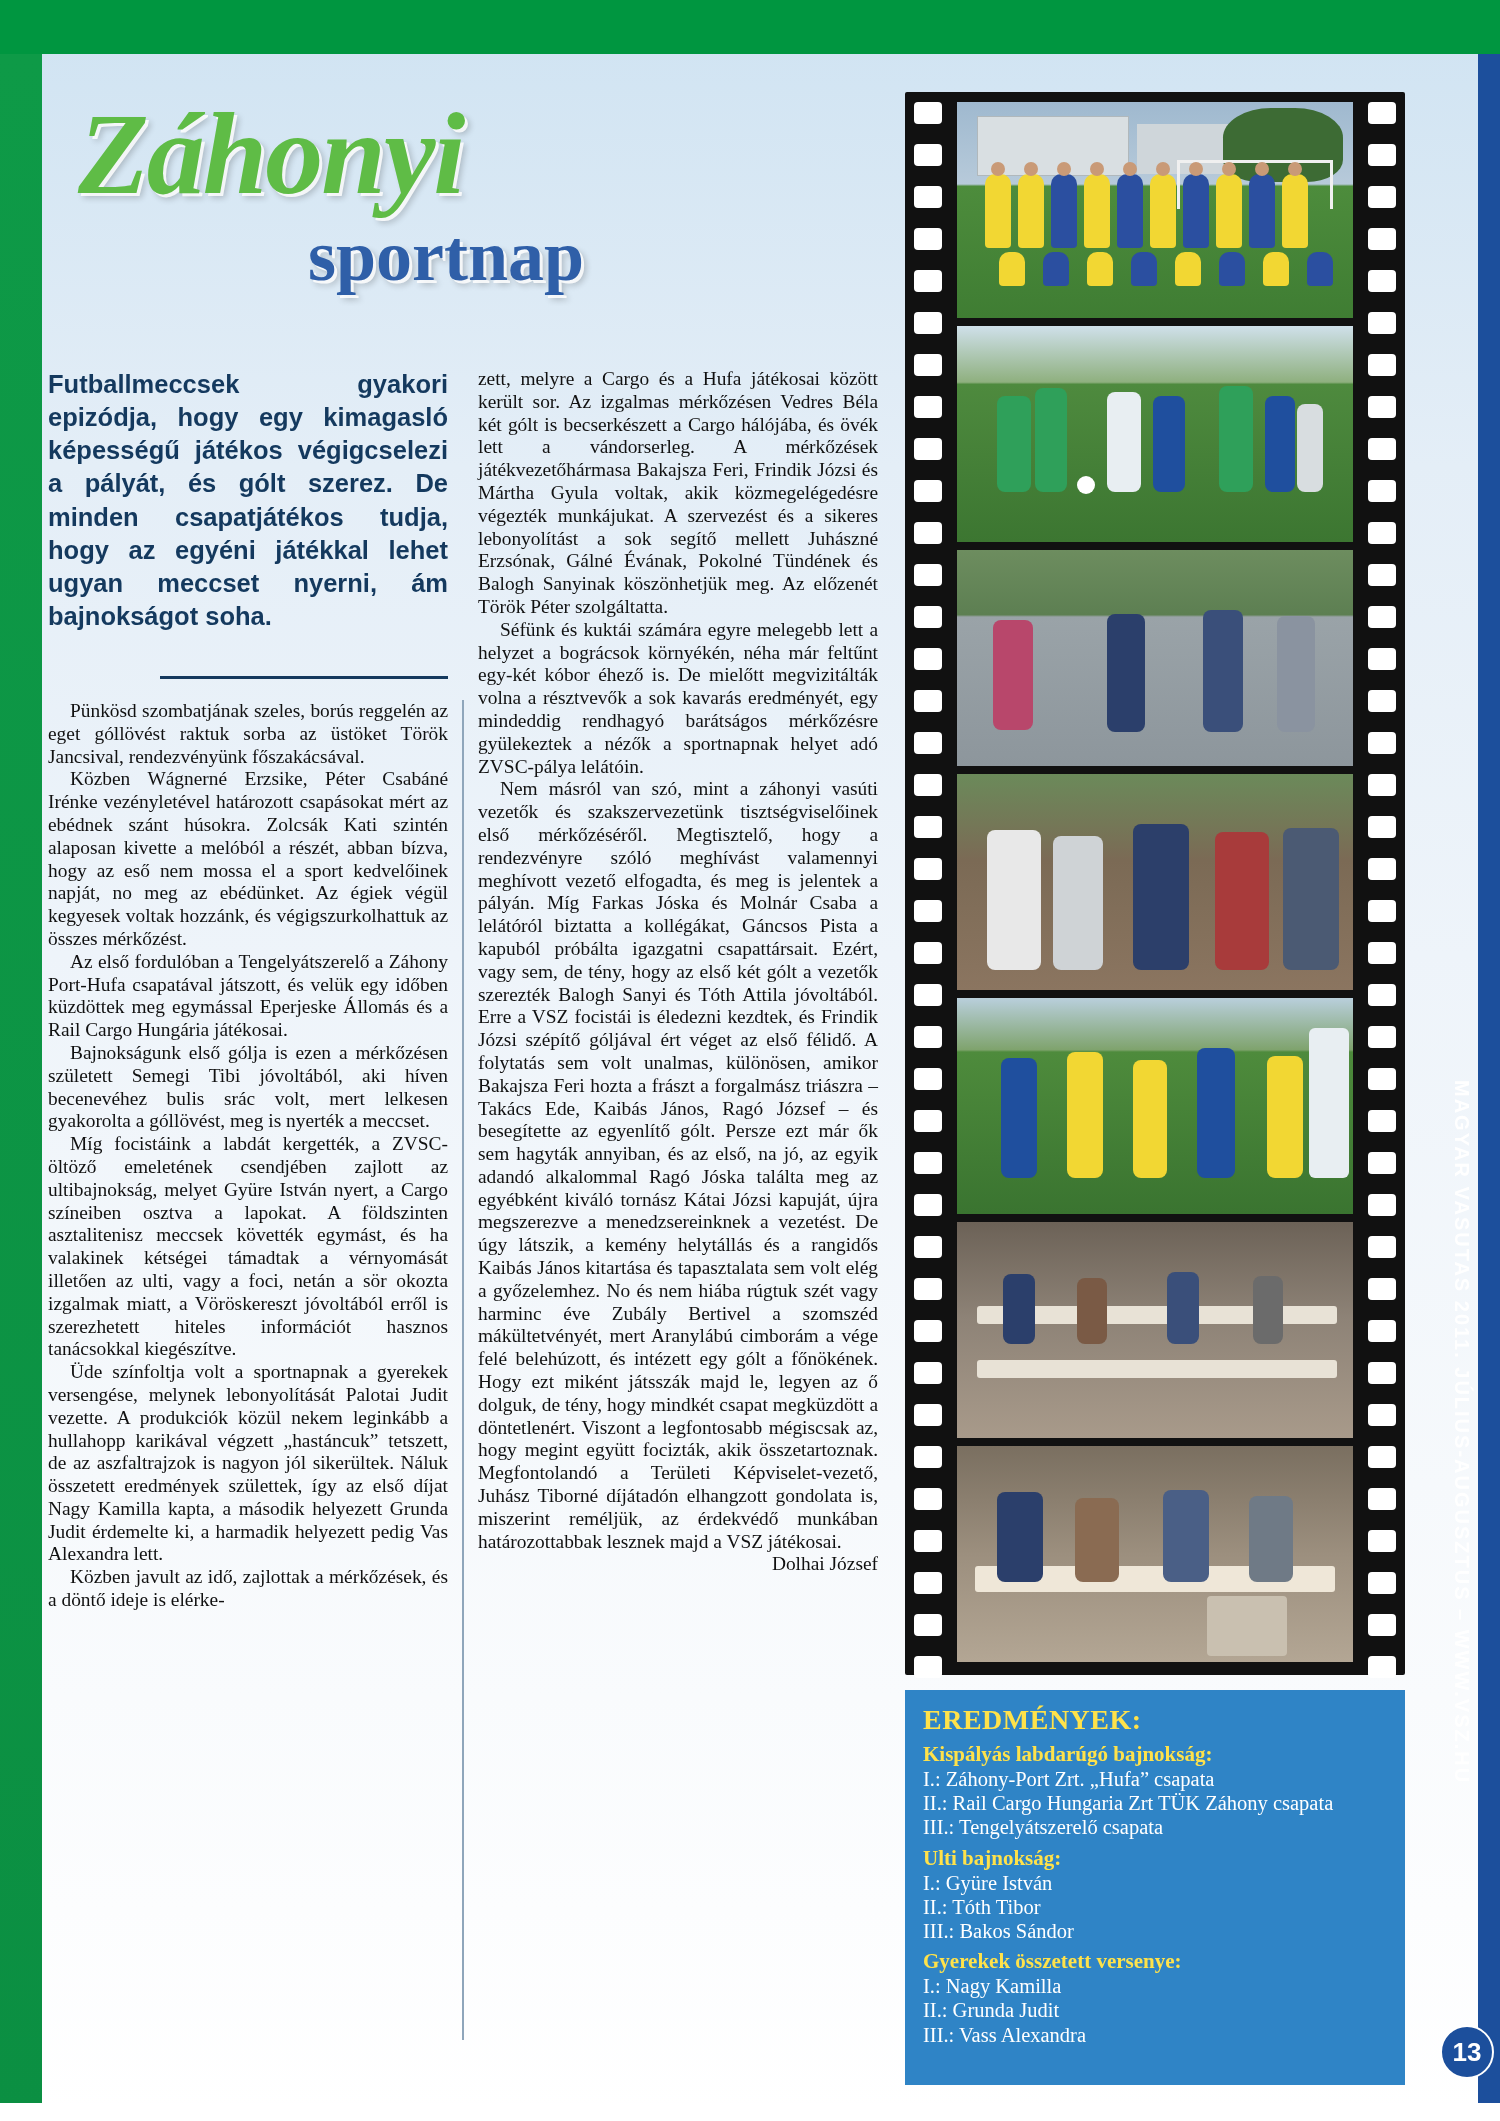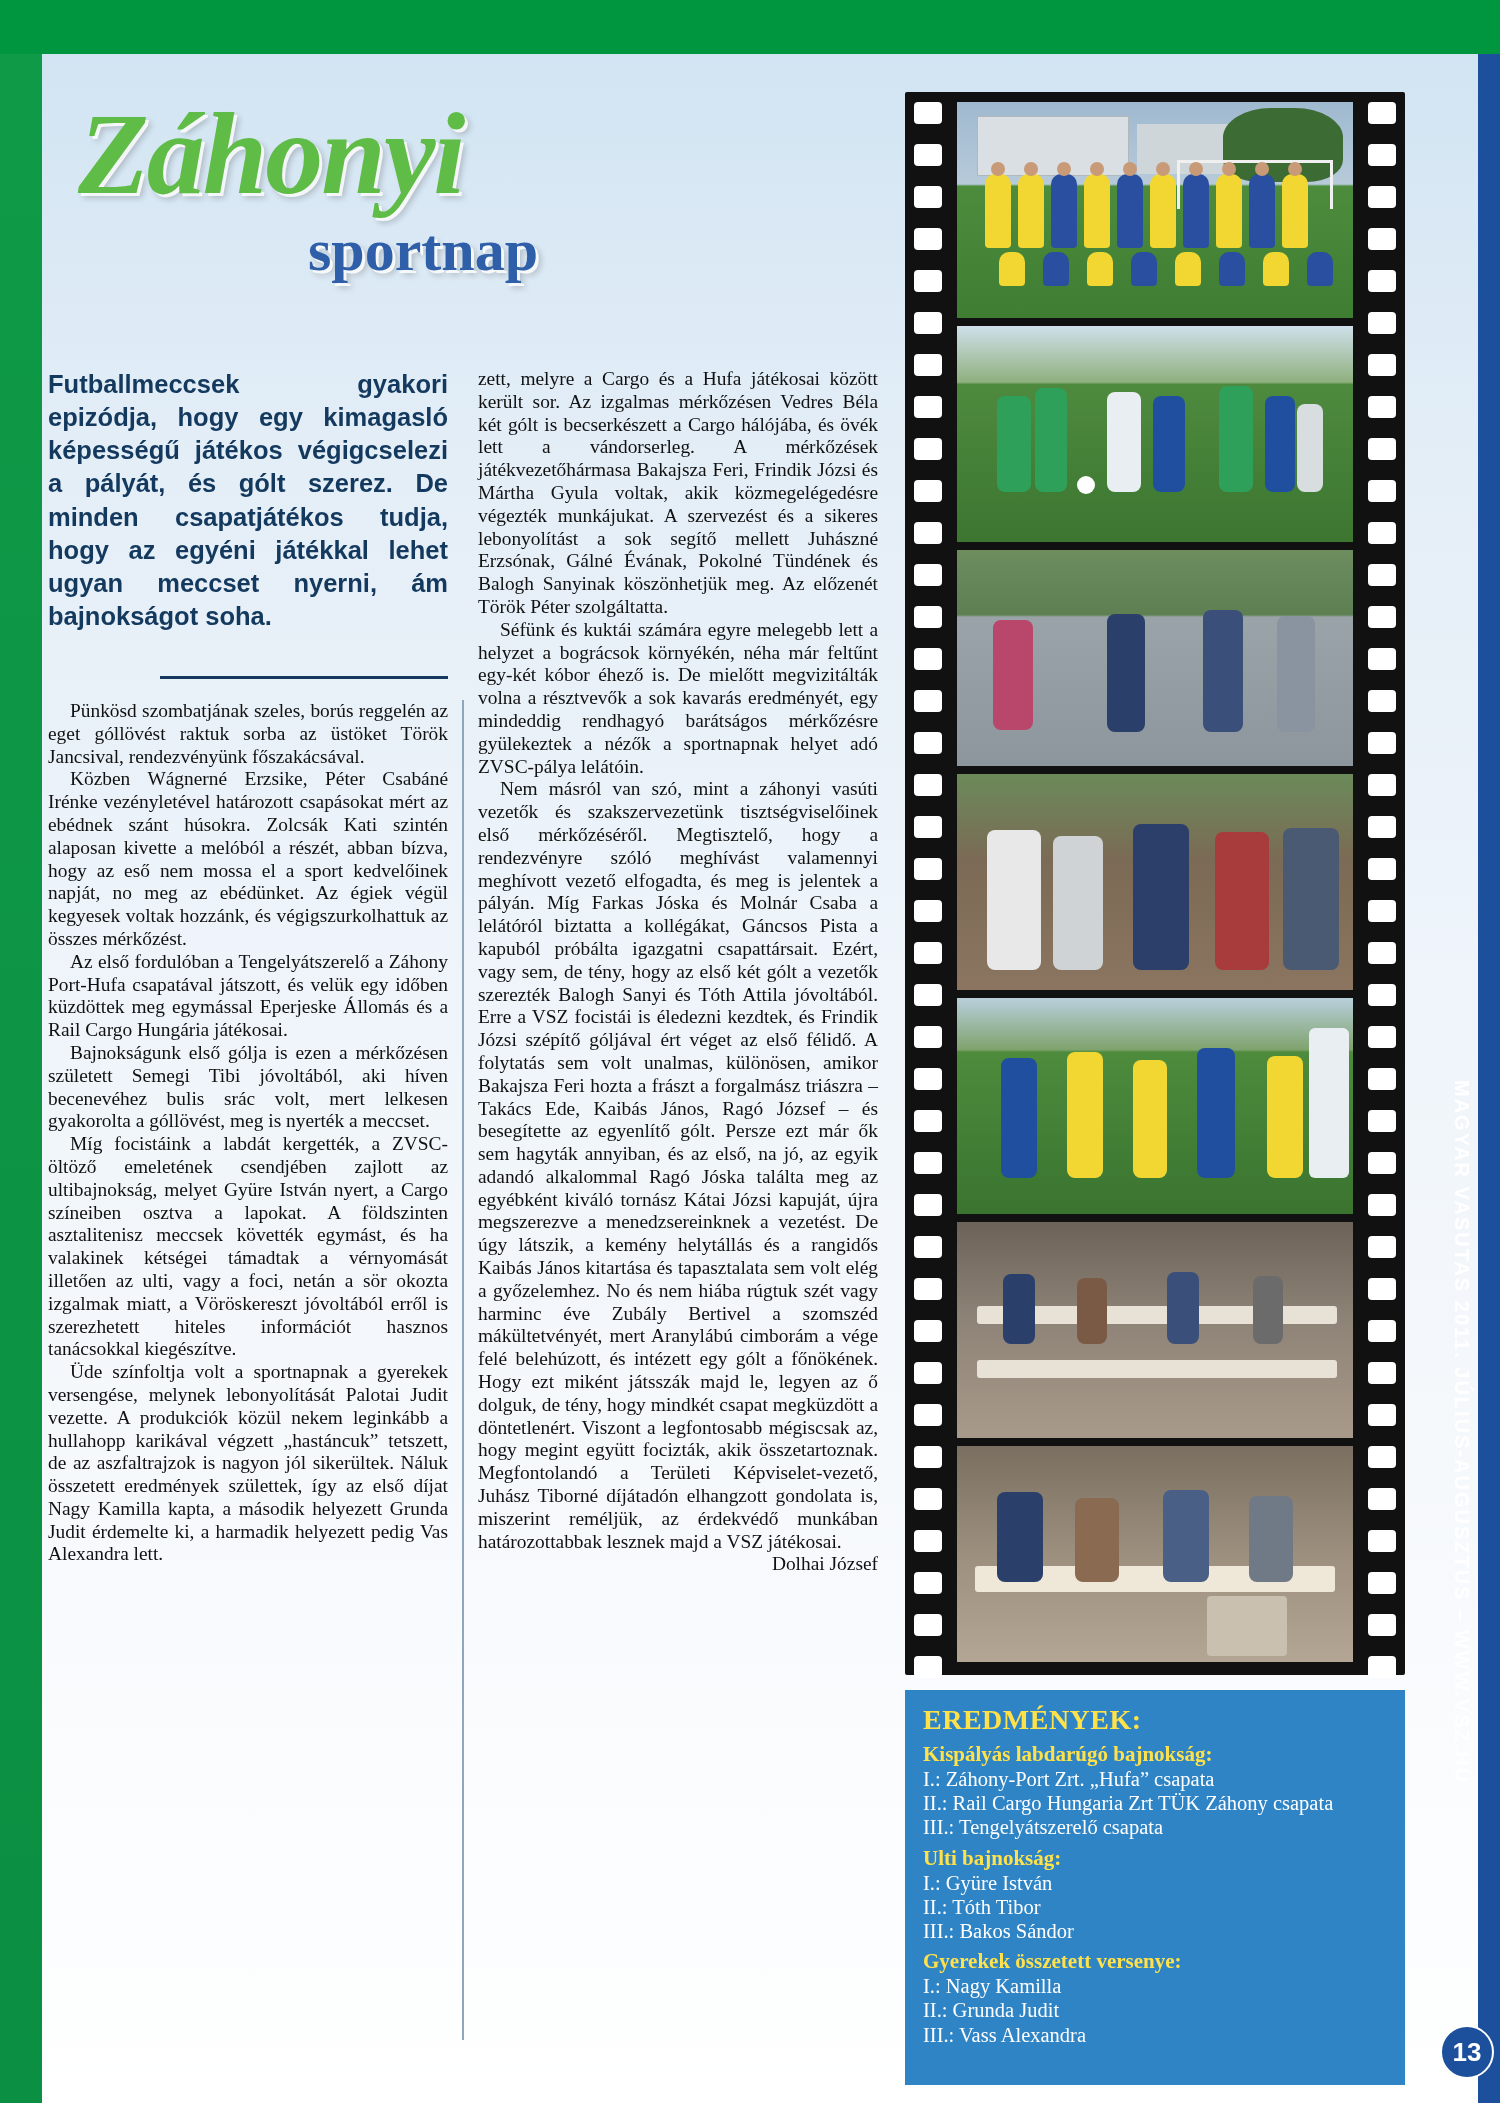--- a/index.html
+++ b/index.html
@@ -55,21 +55,21 @@
     font-style: italic;
     font-weight: bold;
     color: #5fbc46;
     line-height: 1;
     letter-spacing: -2px;
     text-shadow: 3px 3px 0 rgba(255,255,255,0.85), 5px 5px 6px rgba(0,0,0,0.20);
     margin: 0;
   }
   .title-sub {
     font-family: "Liberation Serif", serif;
-    font-size: 60px;
+    font-size: 72px;
     font-weight: bold;
     color: #2f5fa8;
     line-height: 1;
     margin: 8px 0 0 230px;
     text-shadow: 3px 3px 0 rgba(255,255,255,0.85), 5px 5px 6px rgba(0,0,0,0.20);
   }
   
   .lead {
     position: absolute;
     left: 48px;
@@ -281,20 +281,21 @@
   <div class="lead">Futballmeccsek gyakori epizódja, hogy egy kimagasló képességű játékos végigcselezi a pályát, és gólt szerez. De minden csapatjátékos tudja, hogy az egyéni játékkal lehet ugyan meccset nyerni, ám bajnokságot soha.</div>
   <div class="lead-rule"></div>
 
   <div class="col col-left">
     <p>Pünkösd szombatjának szeles, borús reggelén az eget góllövést raktuk sorba az üstöket Török Jancsival, rendezvényünk főszakácsával.</p>
     <p>Közben Wágnerné Erzsike, Péter Csabáné Irénke vezényletével határozott csapásokat mért az ebédnek szánt húsokra. Zolcsák Kati szintén alaposan kivette a melóból a részét, abban bízva, hogy az eső nem mossa el a sport kedvelőinek napját, no meg az ebédünket. Az égiek végül kegyesek voltak hozzánk, és végigszurkolhattuk az összes mérkőzést.</p>
     <p>Az első fordulóban a Tengelyátszerelő a Záhony Port-Hufa csapatával játszott, és velük egy időben küzdöttek meg egymással Eperjeske Állomás és a Rail Cargo Hungária játékosai.</p>
     <p>Bajnokságunk első gólja is ezen a mérkőzésen született Semegi Tibi jóvoltából, aki híven becenevéhez bulis srác volt, mert lelkesen gyakorolta a góllövést, meg is nyerték a meccset.</p>
     <p>Míg focistáink a labdát kergették, a ZVSC-öltöző emeletének csendjében zajlott az ultibajnokság, melyet Gyüre István nyert, a Cargo színeiben osztva a lapokat. A földszinten asztalitenisz meccsek követték egymást, és ha valakinek kétségei támadtak a vérnyomását illetően az ulti, vagy a foci, netán a sör okozta izgalmak miatt, a Vöröskereszt jóvoltából erről is szerezhetett hiteles információt hasznos tanácsokkal kiegészítve.</p>
     <p>Üde színfoltja volt a sportnapnak a gyerekek versengése, melynek lebonyolítását Palotai Judit vezette. A produkciók közül nekem leginkább a hullahopp karikával végzett „hastáncuk” tetszett, de az aszfaltrajzok is nagyon jól sikerültek. Náluk összetett eredmények születtek, így az első díjat Nagy Kamilla kapta, a második helyezett Grunda Judit érdemelte ki, a harmadik helyezett pedig Vas Alexandra lett.</p>
+    <p>Közben javult az idő, zajlottak a mérkőzések, és a döntő ideje is elérke-</p>
   </div>
 
   <div class="col-divider"></div>
 
   <div class="col col-right">
     <p class="noindent">zett, melyre a Cargo és a Hufa játékosai között került sor. Az izgalmas mérkőzésen Vedres Béla két gólt is becserkészett a Cargo hálójába, és övék lett a vándorserleg. A mérkőzések játékvezetőhármasa Bakajsza Feri, Frindik Józsi és Mártha Gyula voltak, akik közmegelégedésre végezték munkájukat. A szervezést és a sikeres lebonyolítást a sok segítő mellett Juhászné Erzsónak, Gálné Évának, Pokolné Tündének és Balogh Sanyinak köszönhetjük meg. Az előzenét Török Péter szolgáltatta.</p>
     <p>Séfünk és kuktái számára egyre melegebb lett a helyzet a bográcsok környékén, néha már feltűnt egy-két kóbor éhező is. De mielőtt megvizitálták volna a résztvevők a sok kavarás eredményét, egy mindeddig rendhagyó barátságos mérkőzésre gyülekeztek a nézők a sportnapnak helyet adó ZVSC-pálya lelátóin.</p>
     <p>Nem másról van szó, mint a záhonyi vasúti vezetők és szakszervezetünk tisztségviselőinek első mérkőzéséről. Megtisztelő, hogy a rendezvényre szóló meghívást valamennyi meghívott vezető elfogadta, és meg is jelentek a pályán. Míg Farkas Jóska és Molnár Csaba a lelátóról biztatta a kollégákat, Gáncsos Pista a kapuból próbálta igazgatni csapattársait. Ezért, vagy sem, de tény, hogy az első két gólt a vezetők szerezték Balogh Sanyi és Tóth Attila jóvoltából. Erre a VSZ focistái is éledezni kezdtek, és Frindik Józsi szépítő góljával ért véget az első félidő. A folytatás sem volt unalmas, különösen, amikor Bakajsza Feri hozta a frászt a forgalmász triászra – Takács Ede, Kaibás János, Ragó József – és besegítette az egyenlítő gólt. Persze ezt már ők sem hagyták annyiban, és az első, na jó, az egyik adandó alkalommal Ragó Jóska találta meg az egyébként kiváló tornász Kátai Józsi kapuját, újra megszerezve a menedzsereinknek a vezetést. De úgy látszik, a kemény helytállás és a rangidős Kaibás János kitartása és tapasztalata sem volt elég a győzelemhez. No és nem hiába rúgtuk szét vagy harminc éve Zubály Bertivel a szomszéd mákültetvényét, mert Aranylábú cimborám a vége felé belehúzott, és intézett egy gólt a főnökének. Hogy ezt miként játsszák majd le, legyen az ő dolguk, de tény, hogy mindkét csapat megküzdött a döntetlenért. Viszont a legfontosabb mégiscsak az, hogy megint együtt focizták, akik összetartoznak. Megfontolandó a Területi Képviselet-vezető, Juhász Tiborné díjátadón elhangzott gondolata is, miszerint reméljük, az érdekvédő munkában határozottabbak lesznek majd a VSZ játékosai.</p>
     <p class="sig">Dolhai József</p>
   </div>

